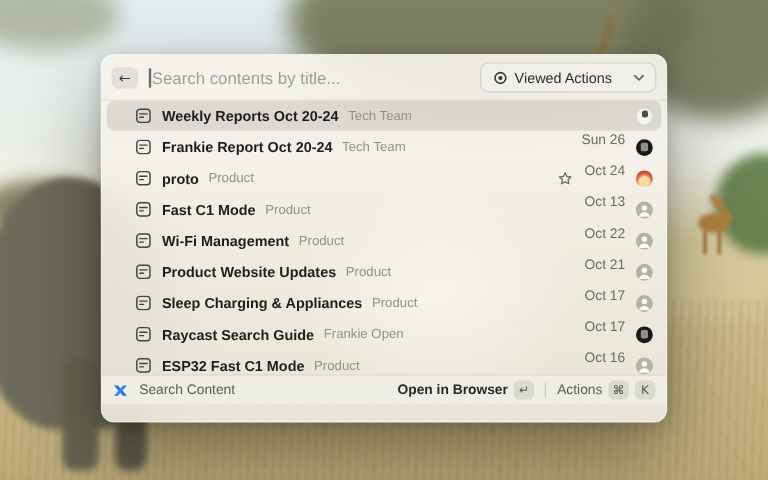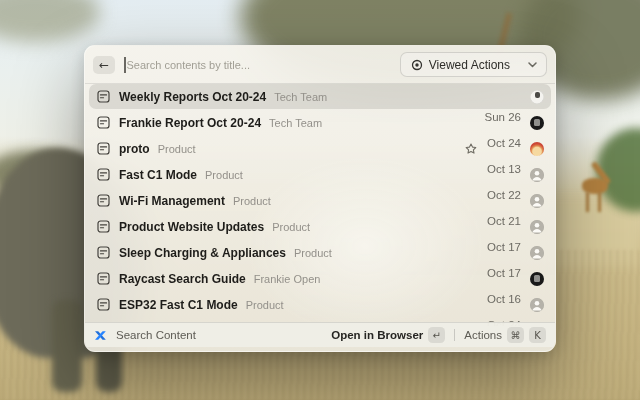--- a/index.html
+++ b/index.html
@@ -39,49 +39,49 @@
     background:radial-gradient(closest-side,rgba(255,255,252,.5),rgba(255,255,252,0));pointer-events:none;}
 
   
   .topbar{position:absolute;left:0;top:0;right:0;height:38px;display:flex;align-items:center;
     padding:0 8px;border-bottom:1px solid rgba(0,0,0,.09);z-index:3;}
   .back-btn{width:22px;height:18px;border-radius:5px;background:rgba(0,0,0,.08);
     display:flex;align-items:center;justify-content:center;font-size:12px;color:#3a3935;
     font-family:"DejaVu Sans",sans-serif;flex:0 0 auto;cursor:default;}
   .search-box{display:flex;align-items:center;margin-left:9px;flex:1 1 auto;min-width:0;}
   .caret{width:1.5px;height:16px;background:#6a6862;margin-right:1px;}
-  .placeholder{font-size:11px;color:#a19e94;white-space:nowrap;}
+  .placeholder{font-size:14px;color:#a19e94;white-space:nowrap;}
   .filter-dd{margin-left:auto;height:25px;display:flex;align-items:center;gap:6px;
     padding:0 9px 0 10px;border:1px solid rgba(0,0,0,.13);border-radius:7px;
     background:rgba(255,255,255,.22);flex:0 0 auto;}
   .dd-label{font-size:12px;color:#2e2d29;font-weight:500;white-space:nowrap;}
   .dd-chevron{margin-left:12px;display:flex;}
 
   
   .list{position:absolute;left:0;top:38px;right:0;bottom:25px;padding:0 4px;overflow:hidden;z-index:1;}
   .section-label{padding:9px 8px 5px;font-size:10.5px;line-height:12px;color:#6f6c63;}
-  .row{height:25px;margin-bottom:1px;display:flex;align-items:center;border-radius:7px;padding:0 7px 0 8px;}
+  .row{height:25px;margin-bottom:1px;display:flex;align-items:center;border-radius:7px;padding:0 7px 0 24px;}
   .row.selected{background:rgba(0,0,0,.10);}
   .doc-icon{display:flex;flex:0 0 auto;margin-right:9px;}
   .row-title{font-size:12px;font-weight:700;color:#1e1d1a;white-space:nowrap;}
   .row-sub{font-size:11px;color:#93908a;margin-left:8px;white-space:nowrap;}
   .row-spacer{flex:1 1 auto;}
   .star{display:flex;flex:0 0 auto;margin-right:10px;}
   .row-date{font-size:11.5px;color:#6c6a63;flex:0 0 auto;margin-top:40px;}
   .avatar{width:14px;height:14px;border-radius:50%;margin-left:9px;flex:0 0 auto;position:relative;overflow:hidden;}
   .avatar.person{background:#b5b2a9;}
   .avatar.person svg{position:absolute;inset:0;}
   .avatar.photo-light{background:#f4f3ef;box-shadow:inset 0 0 0 .5px rgba(0,0,0,.12);}
   .avatar.photo-light::before{content:"";position:absolute;left:4.5px;top:2px;width:5px;height:6px;border-radius:2px;background:#4b4a46;}
   .avatar.photo-dark{background:#191919;}
   .avatar.photo-dark::before{content:"";position:absolute;left:4px;top:3.5px;width:6px;height:7px;border-radius:1.5px;background:#8f8f8c;}
   .avatar.emoji{background:radial-gradient(circle at 50% 68%,#f6d9a0 0 36%,#e08a4d 48%,#cf4a37 64%,#b93a30 100%);}
 
   
-  .footer{position:absolute;left:0;bottom:4px;right:0;height:25px;display:flex;align-items:center;
+  .footer{position:absolute;left:0;bottom:14px;right:0;height:25px;display:flex;align-items:center;
     padding:0 9px;background:rgba(240,238,230,.97);border-top:1px solid rgba(0,0,0,.10);z-index:4;}
   .conf-icon{display:flex;flex:0 0 auto;margin-right:9px;}
   .footer-cmd{font-size:11.5px;color:#5d5b54;}
   .footer-right{margin-left:auto;display:flex;align-items:center;}
   .footer-action{display:flex;align-items:center;gap:5px;}
   .fa-label{font-size:11.5px;color:#5d5b54;white-space:nowrap;}
   .fa-label.strong{color:#272623;font-weight:700;margin-left:41px;}
   .key-badge{height:16px;min-width:17px;padding:0 3px;border-radius:4.5px;background:rgba(0,0,0,.085);
     color:#55534c;font-size:10px;display:flex;align-items:center;justify-content:center;
     font-family:"DejaVu Sans",sans-serif;}

